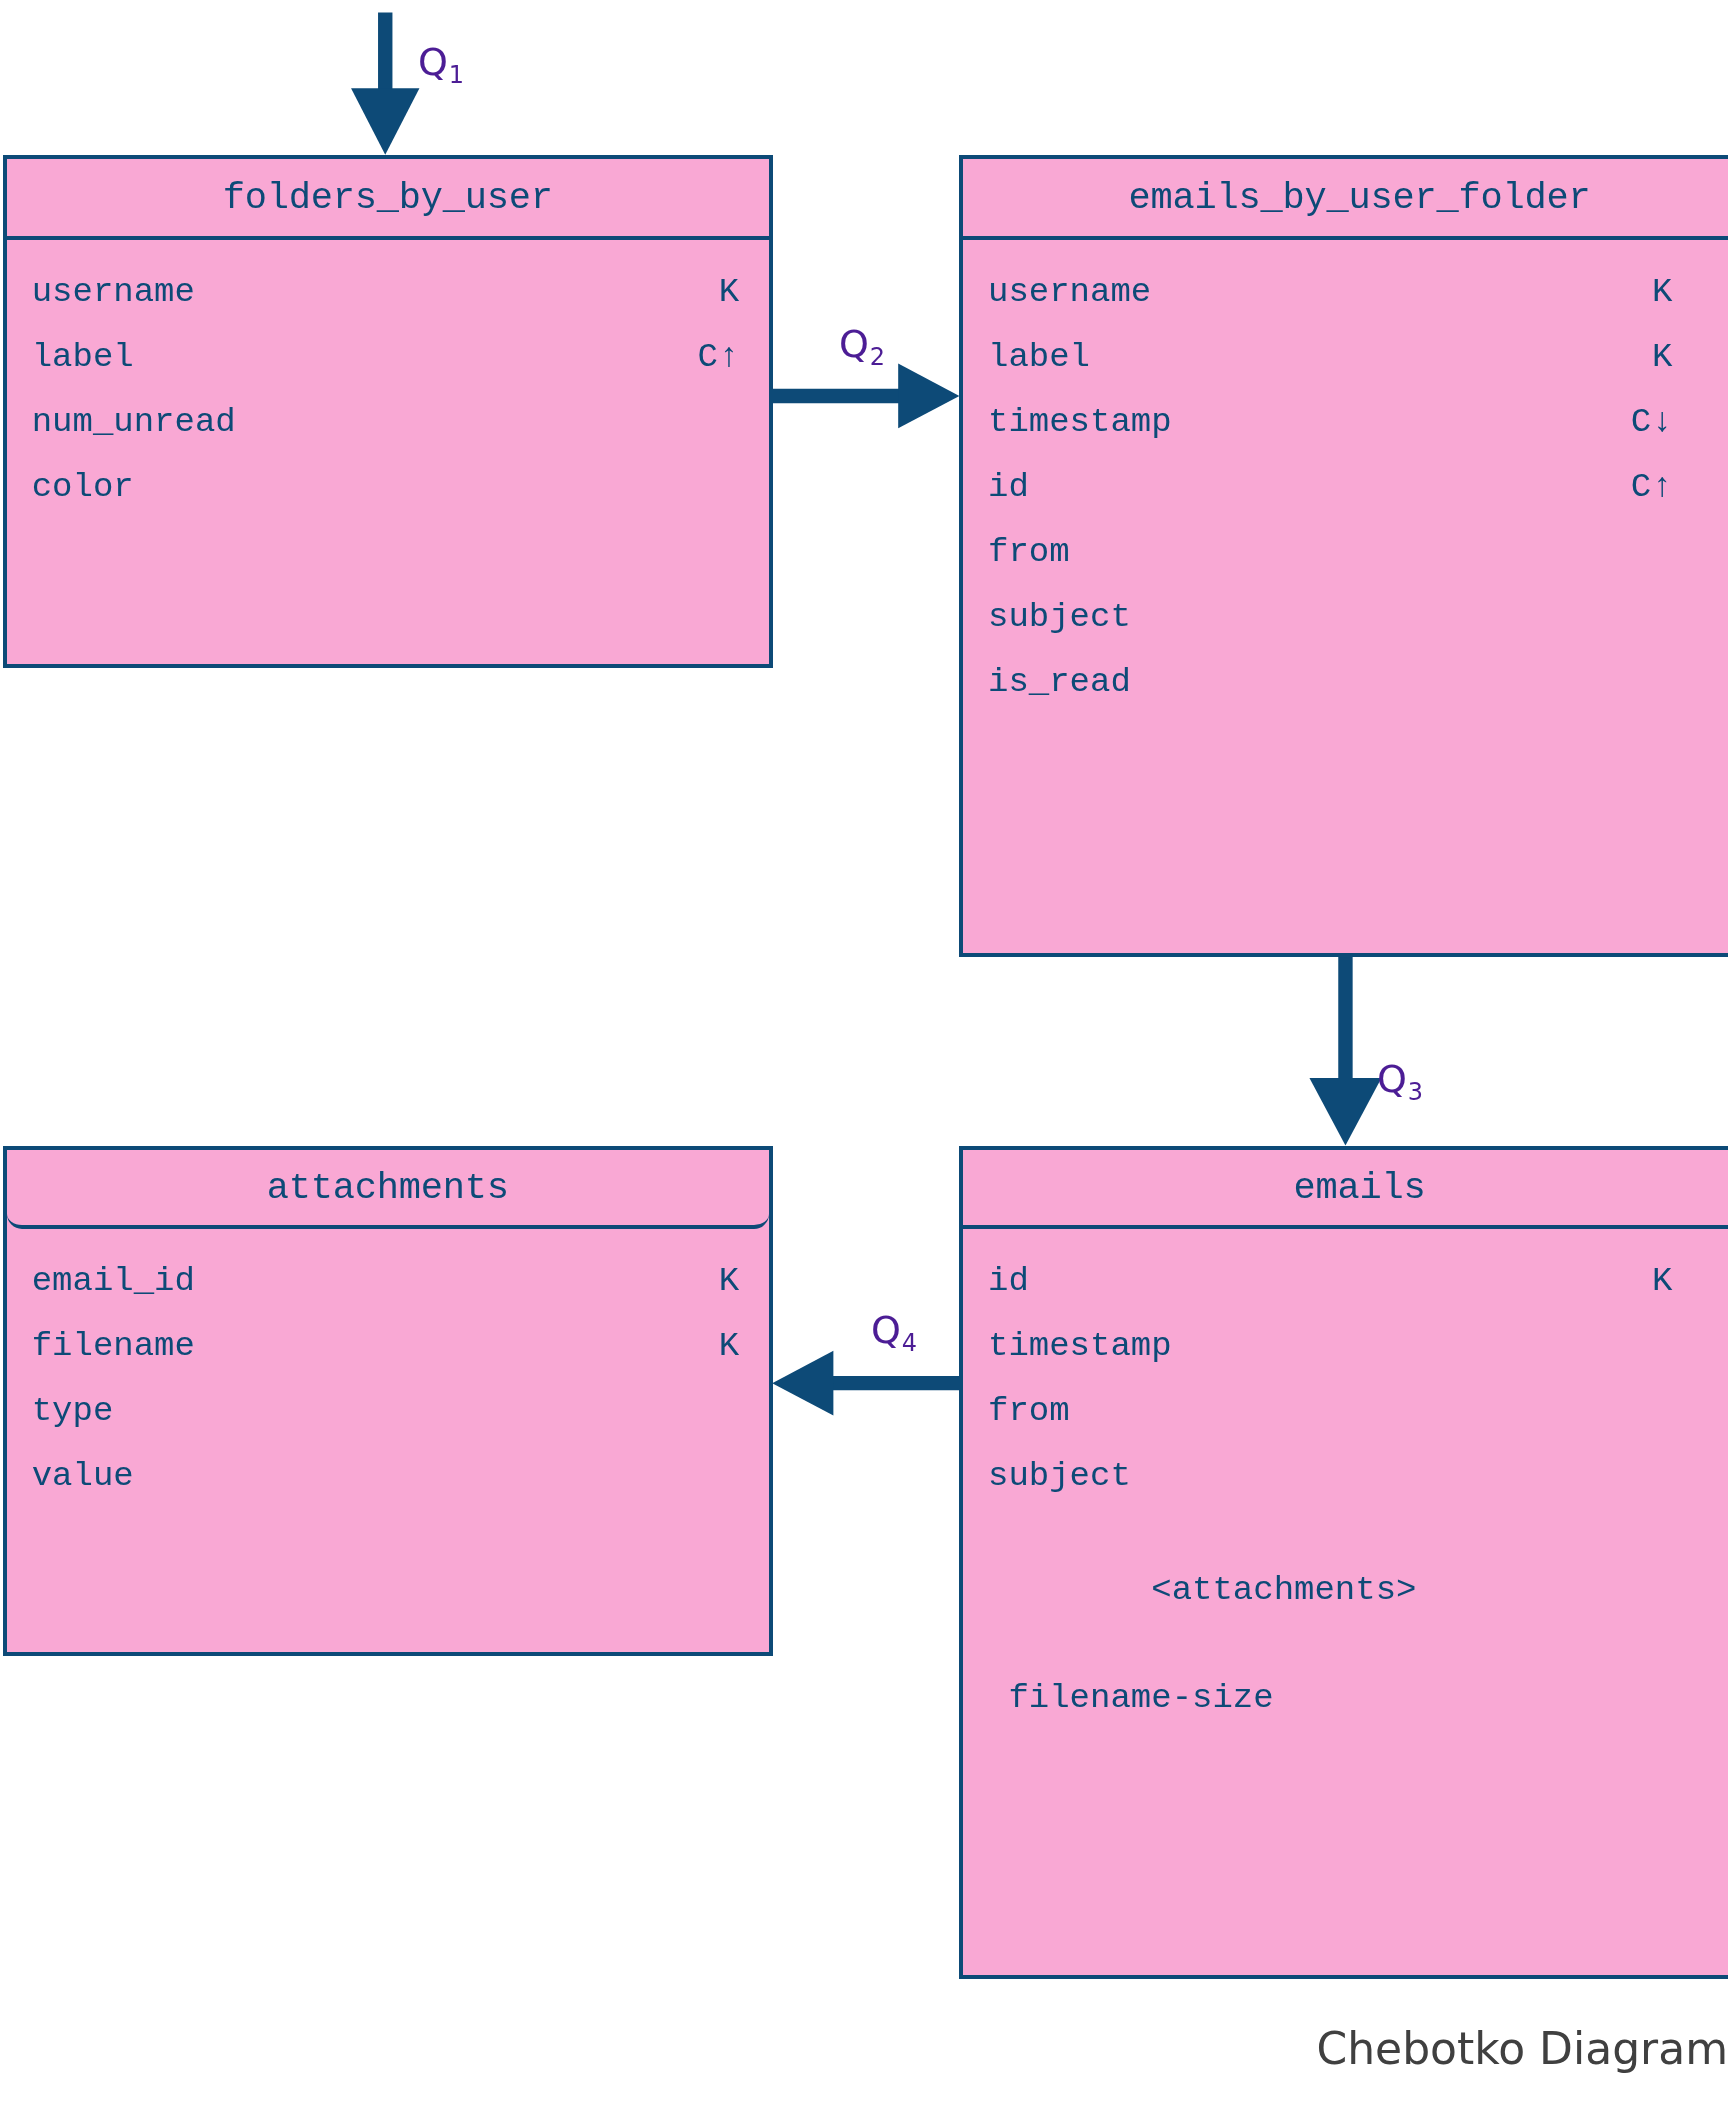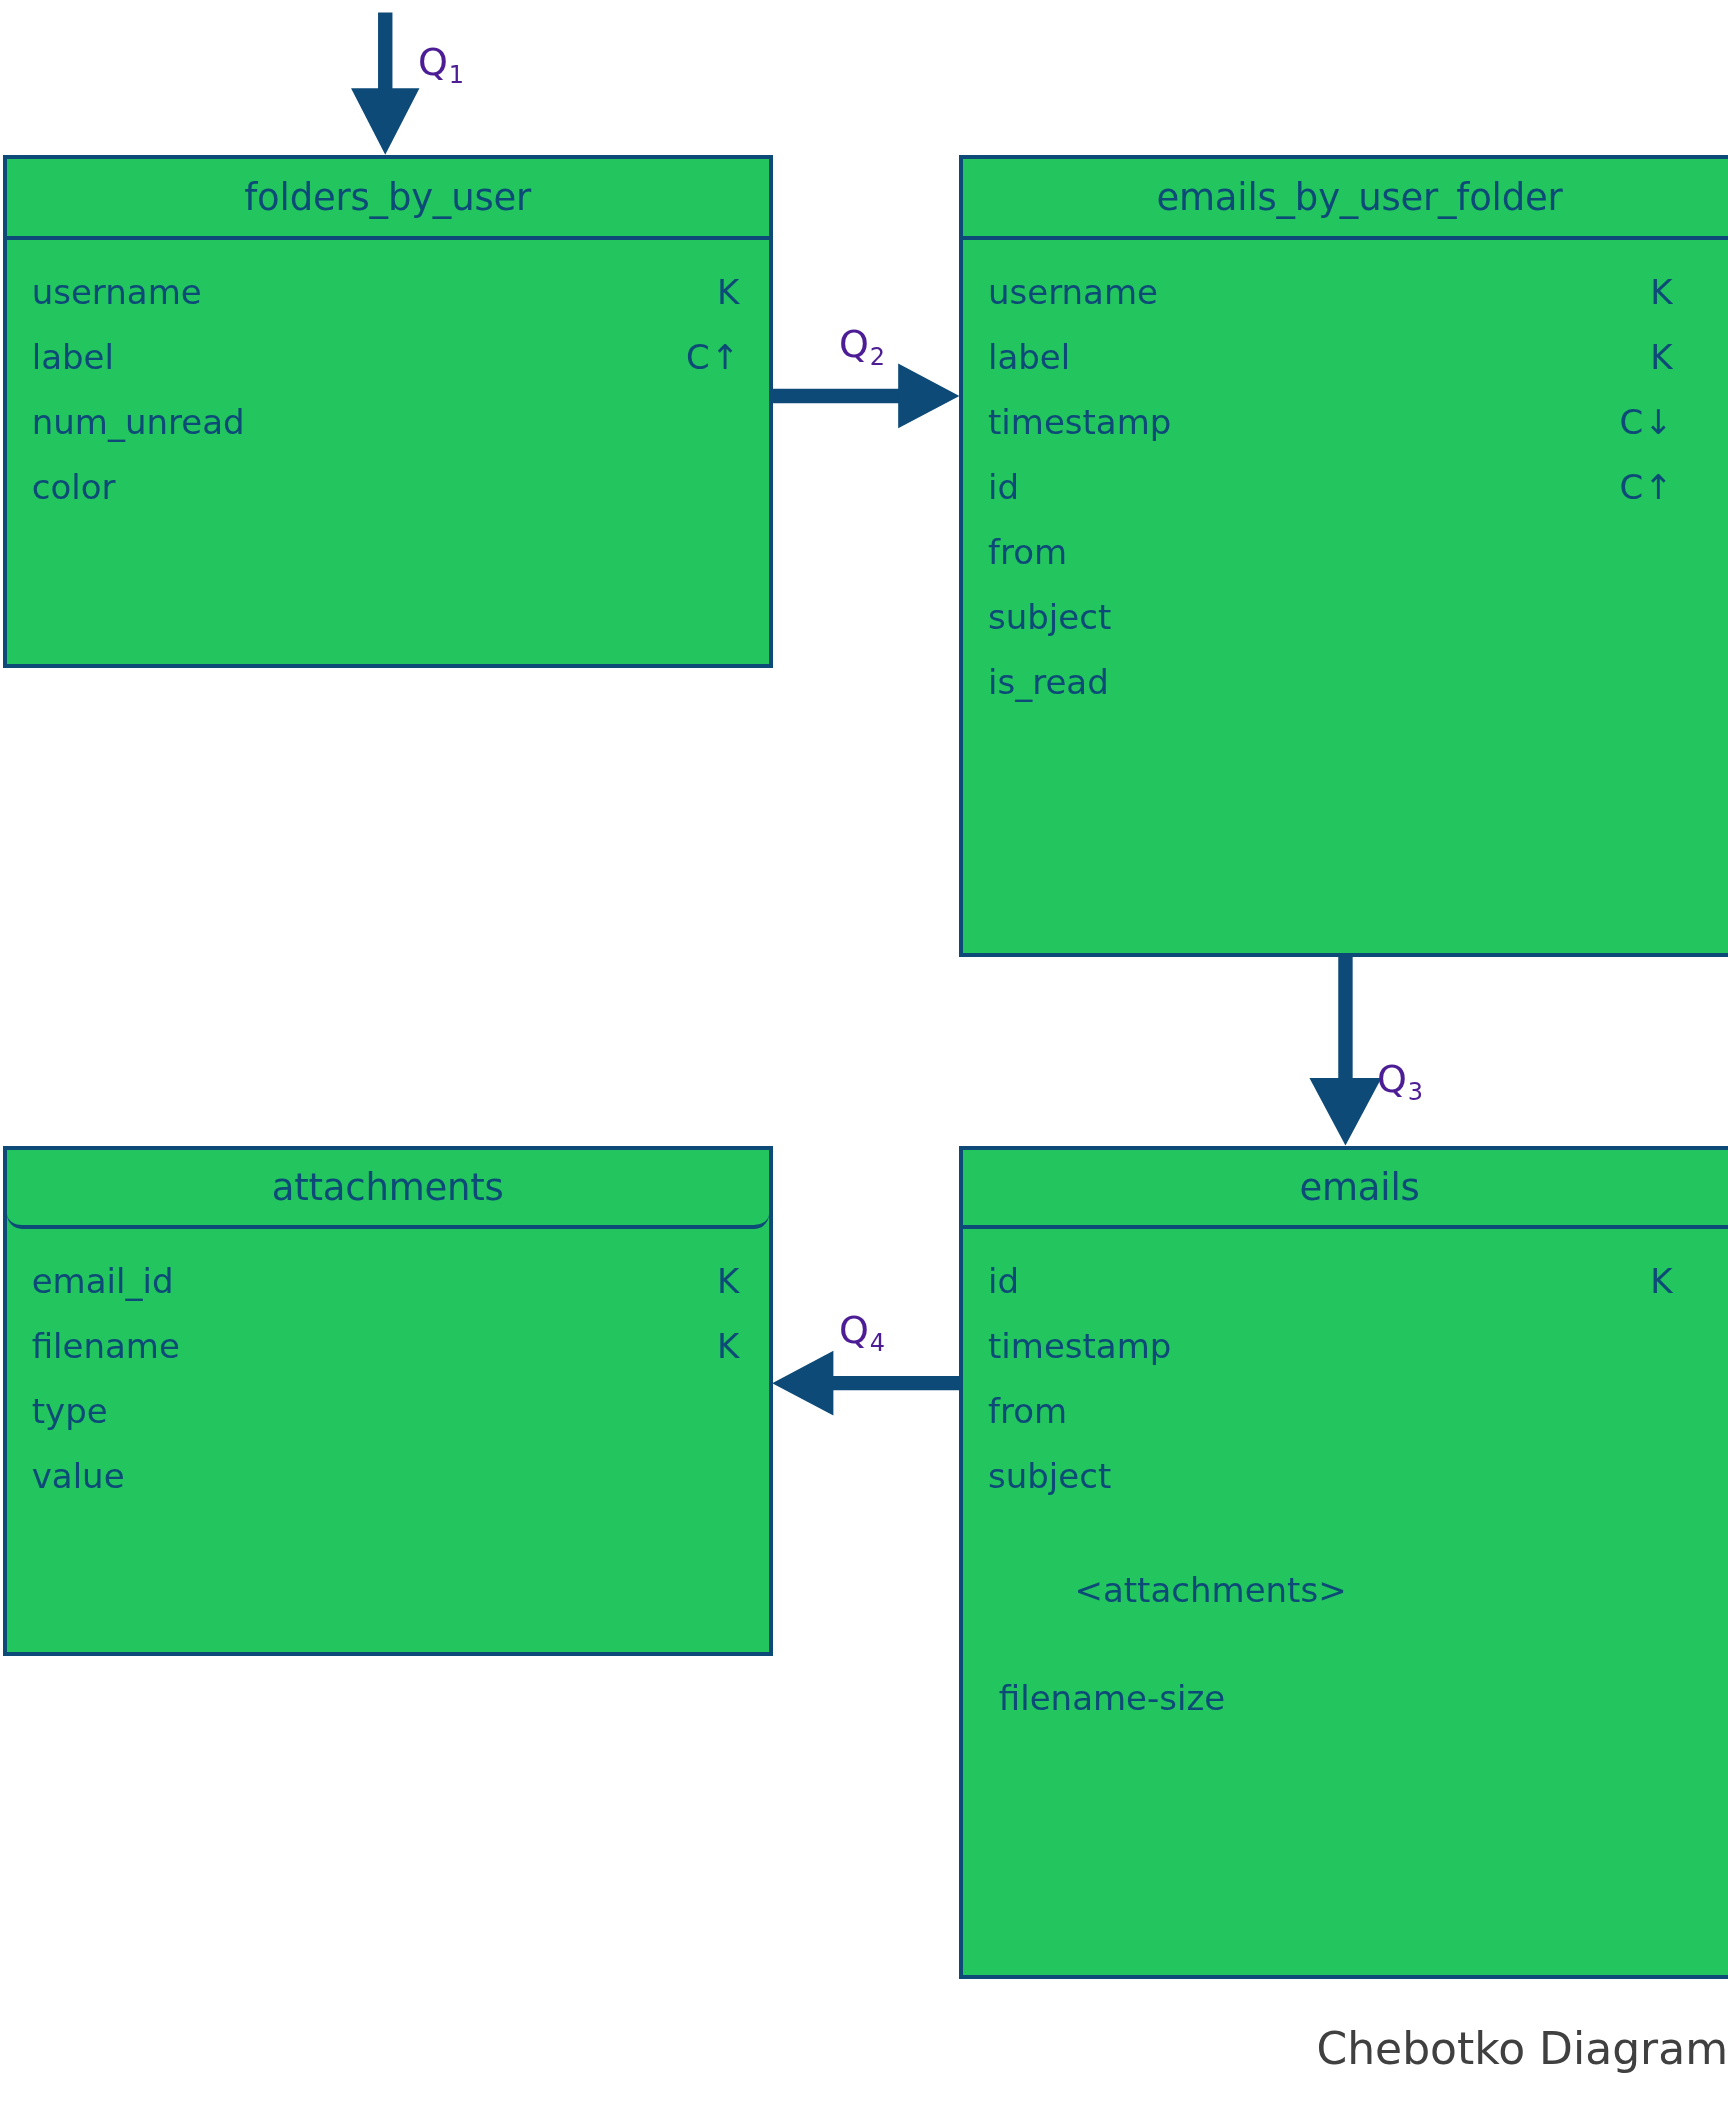--- a/index.html
+++ b/index.html
@@ -16,21 +16,22 @@
     height: 2104px;
     background: #ffffff;
     overflow: hidden;
   }
 
   
   .tbl {
     position: absolute;
     box-sizing: border-box;
     border: 4.5px solid #0d4a77;
-    background: #22c55e;
+    background: #f9a8d4;
+    font-family: Liberation Mono, monospace;
   }
   .tbl-header {
     box-sizing: border-box;
     border-bottom: 4.5px solid #0d4a77;
     text-align: center;
     color: #0d4a77;
     font-size: 37px;
     letter-spacing: -0.2px;
     display: flex;
     align-items: center;
@@ -123,21 +124,21 @@
 
   <div class="q-label" style="left:418px; top:40px;">
     <span>Q</span><sub>1</sub>
   </div>
   <div class="q-label" style="left:839px; top:322px;">
     <span>Q</span><sub>2</sub>
   </div>
   <div class="q-label" style="left:1377px; top:1057px;">
     <span>Q</span><sub>3</sub>
   </div>
-  <div class="q-label" style="left:839px; top:1308px;">
+  <div class="q-label" style="left:871px; top:1308px;">
     <span>Q</span><sub>4</sub>
   </div>
 
   <div class="tbl" id="tbl-folders_by_user" style="left:2.7px; top:155px; width:770px; height:513px;">
     <div class="tbl-header" style="height:81px;">folders_by_user</div>
     <div class="tbl-body">
       <div class="col-row">
         <span class="col-name">username</span>
         <span class="col-key">K</span>
       </div>

